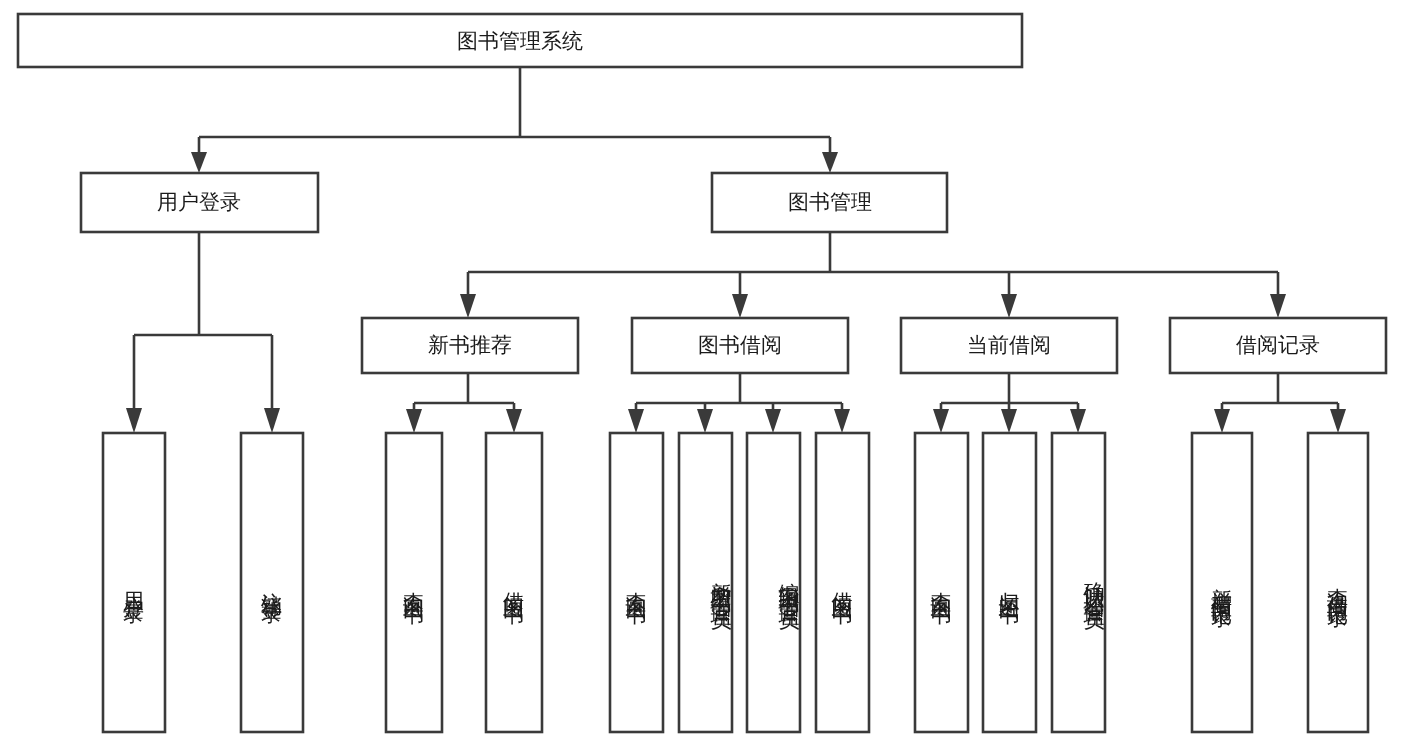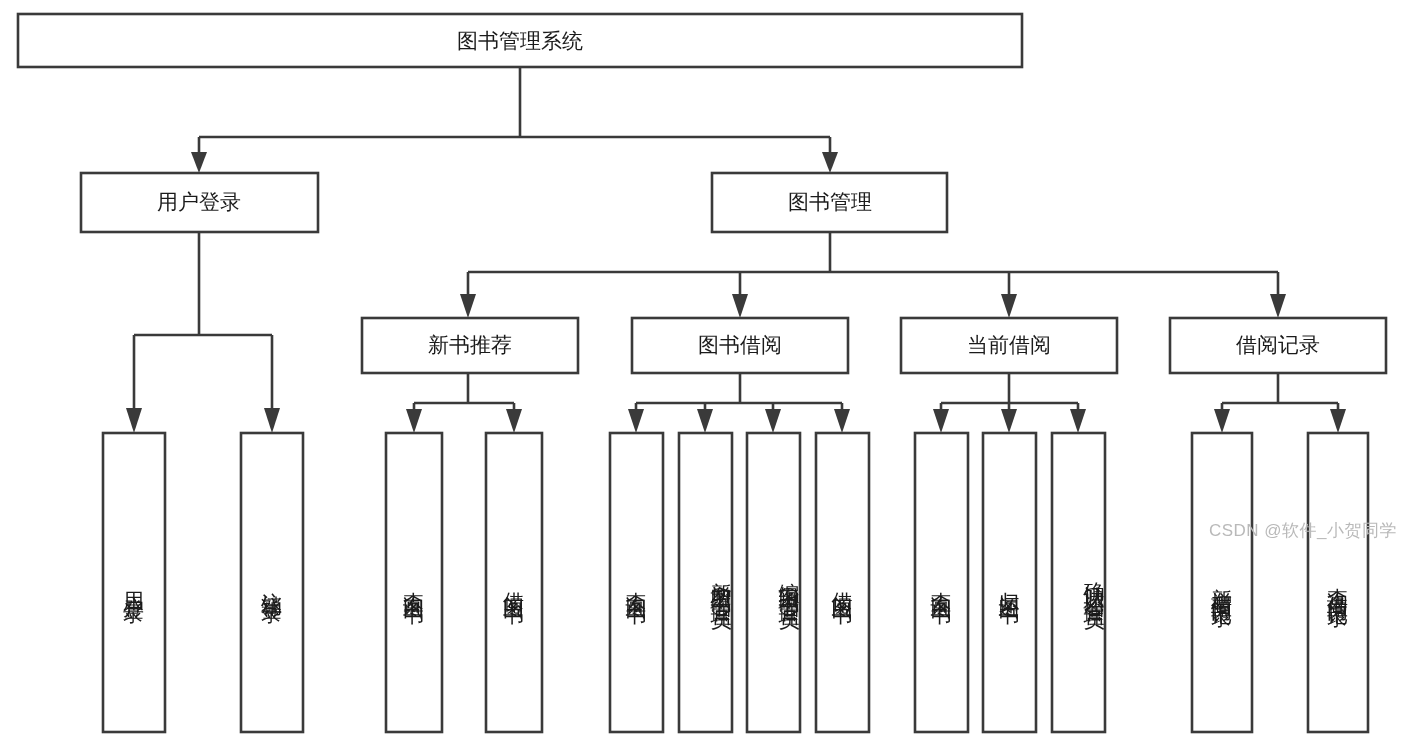--- a/index.html
+++ b/index.html
@@ -211,14 +211,13 @@
   <div class="leaf-label-wrap" style="left:747px;  top:433px; width:53px; height:299px; align-items:flex-start;">编辑图书（管理员）</div>
   <div class="leaf-label-wrap" style="left:816px;  top:433px; width:53px; height:299px;">借阅图书</div>
 
   <div class="leaf-label-wrap" style="left:915px;  top:433px; width:53px; height:299px;">查询图书</div>
   <div class="leaf-label-wrap" style="left:983px;  top:433px; width:53px; height:299px;">归还图书</div>
   <div class="leaf-label-wrap" style="left:1052px; top:433px; width:53px; height:299px; align-items:flex-start;">确认归还（管理员）</div>
 
   <div class="leaf-label-wrap" style="left:1192px; top:433px; width:60px; height:299px;">新增借阅记录</div>
   <div class="leaf-label-wrap" style="left:1308px; top:433px; width:60px; height:299px;">查询借阅记录</div>
 
-  <div class="watermark">CSDN @软件_小贺同学</div>
 </div>
 
 </body></html>

